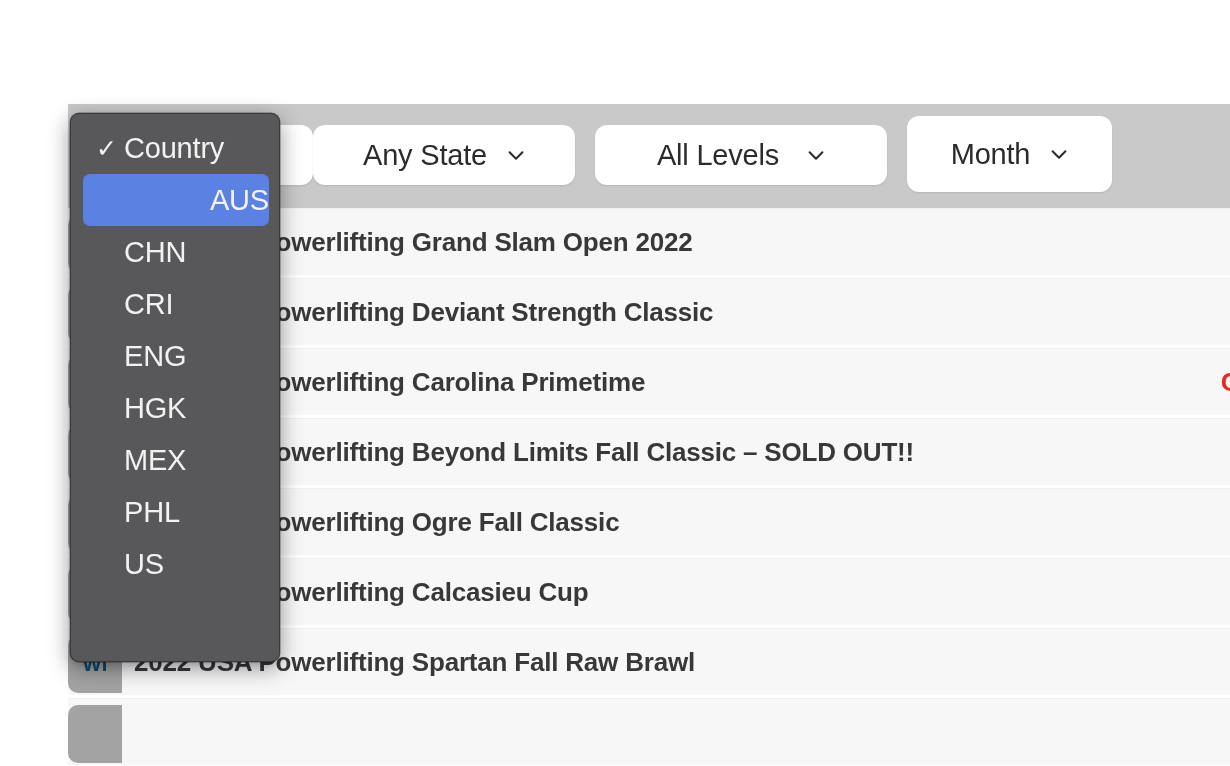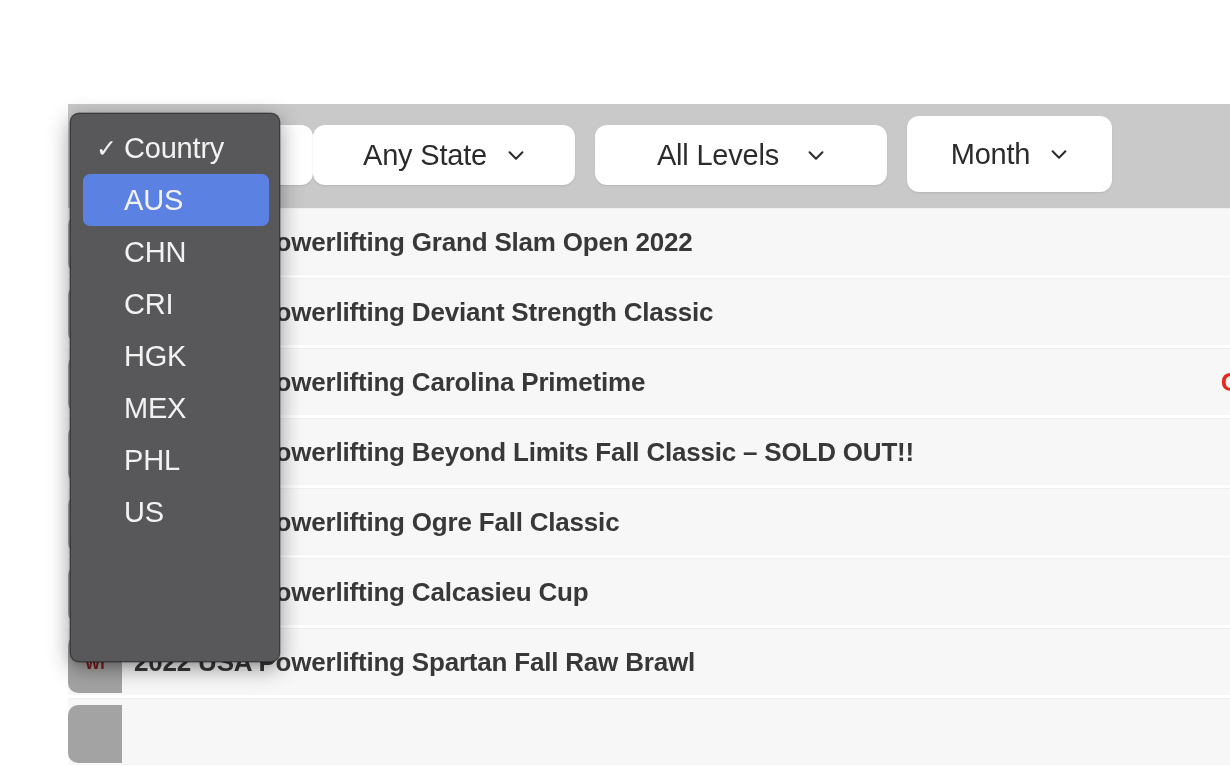--- a/index.html
+++ b/index.html
@@ -98,22 +98,22 @@
   }
 
   .row-badge {
     position: absolute;
     left: 0px;
     top: 6px;
     width: 54px;
     height: 58px;
     background: #a3a3a3;
     border-radius: 10px 0 0 10px;
-    color: #7f1d1d;
-    font-size: 16px;
+    color: #0c4a6e;
+    font-size: 20px;
     font-weight: 700;
     display: flex;
     align-items: center;
     justify-content: center;
     letter-spacing: 0.3px;
   }
 
   .row-title {
     margin-left: 66px;
     font-size: 26px;
@@ -174,20 +174,21 @@
     line-height: 1;
     display: inline-block;
   }
 
   .menu-item.highlight {
     background: #5b82e2;
     margin: 0 12px;
     border-radius: 7px;
     padding-left: 41px;
     width: 186px;
+    justify-content: flex-end;
   }
 
   .menu-shadow-bottom {
     position: absolute;
     left: 70px;
     top: 655px;
     width: 210px;
     height: 9px;
     background: rgba(0,0,0,0.10);
     border-radius: 0 0 9px 9px;
@@ -300,20 +301,23 @@
     </div>
 
     <div class="menu-item">
       <span>CHN</span>
     </div>
 
     <div class="menu-item">
       <span>CRI</span>
     </div>
 
+    <div class="menu-item">
+      <span>ENG</span>
+    </div>
 
     <div class="menu-item">
       <span>HGK</span>
     </div>
 
 
     <div class="menu-item">
       <span>MEX</span>
     </div>
 

